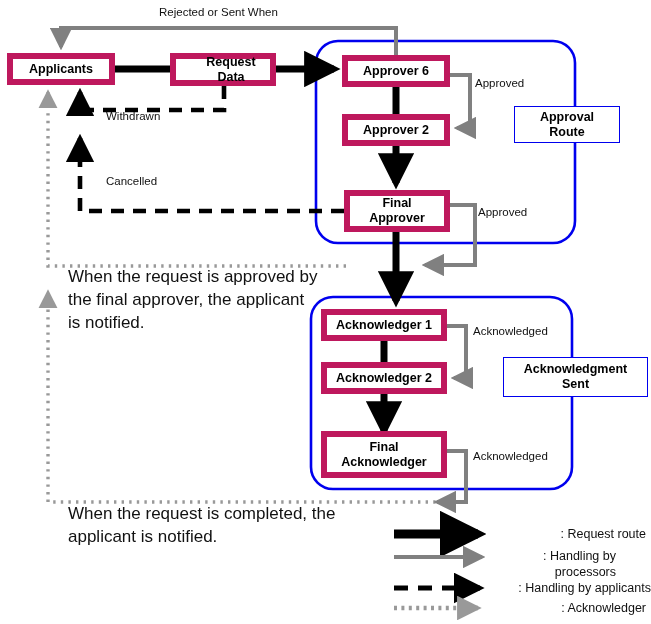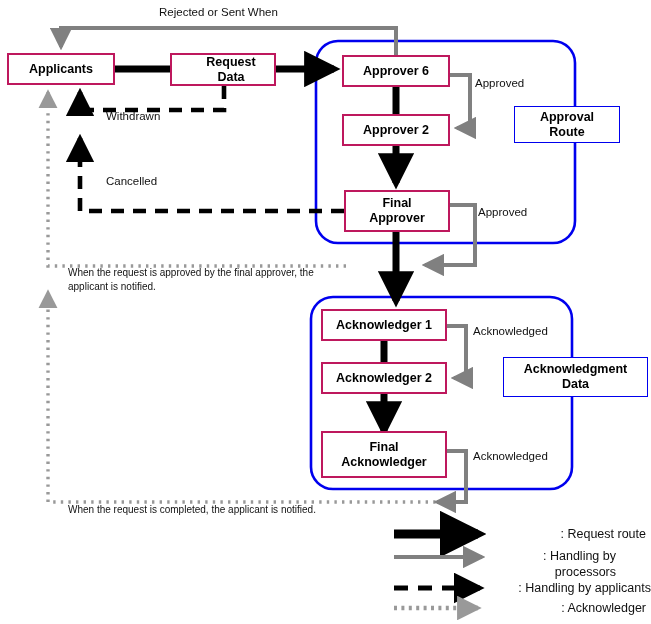--- a/index.html
+++ b/index.html
@@ -21,21 +21,21 @@
   #svg-layer {
     position: absolute;
     left: 0;
     top: 0;
     width: 651px;
     height: 624px;
   }
   .node-box {
     position: absolute;
     box-sizing: border-box;
-    border: 2px solid #be185d;
+    border: 6px solid #be185d;
     background: #ffffff;
     display: flex;
     align-items: center;
     justify-content: center;
     text-align: center;
     font-weight: bold;
     font-size: 12.5px;
     color: #000000;
     line-height: 1.18;
     z-index: 5;
@@ -57,21 +57,21 @@
   }
   .edge-label {
     position: absolute;
     font-size: 11.5px;
     color: #111111;
     white-space: nowrap;
     z-index: 4;
   }
   .note-text {
     position: absolute;
-    font-size: 10px;
+    font-size: 17px;
     color: #111111;
     line-height: 1.35;
     z-index: 4;
   }
   .legend-text {
     position: absolute;
     font-size: 12.5px;
     color: #111111;
     line-height: 1.28;
     z-index: 4;
@@ -179,21 +179,21 @@
 Acknowledger</span>
   </div>
 
   <div class="route-label-box" style="left:514px; top:106px; width:106px; height:37px;">
     <span style="white-space:pre-line;">Approval
 Route</span>
   </div>
 
   <div class="route-label-box" style="left:503px; top:357px; width:145px; height:40px;">
     <span style="white-space:pre-line;">Acknowledgment
-Data</span>
+Sent</span>
   </div>
 
   <div class="edge-label" style="left:159px; top:6px;">
     <span>Rejected or Sent When</span>
   </div>
 
   <div class="edge-label" style="left:106px; top:110px;">
     <span>Withdrawn</span>
   </div>
 

